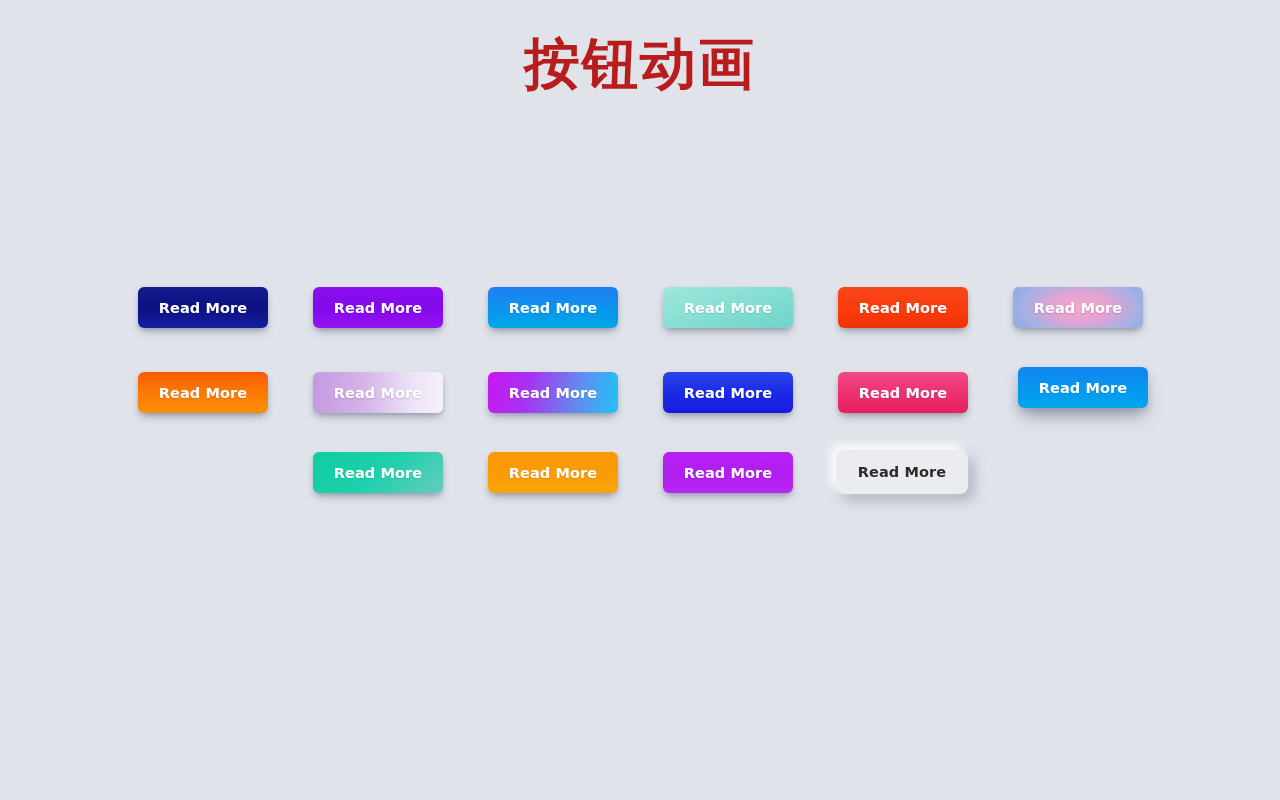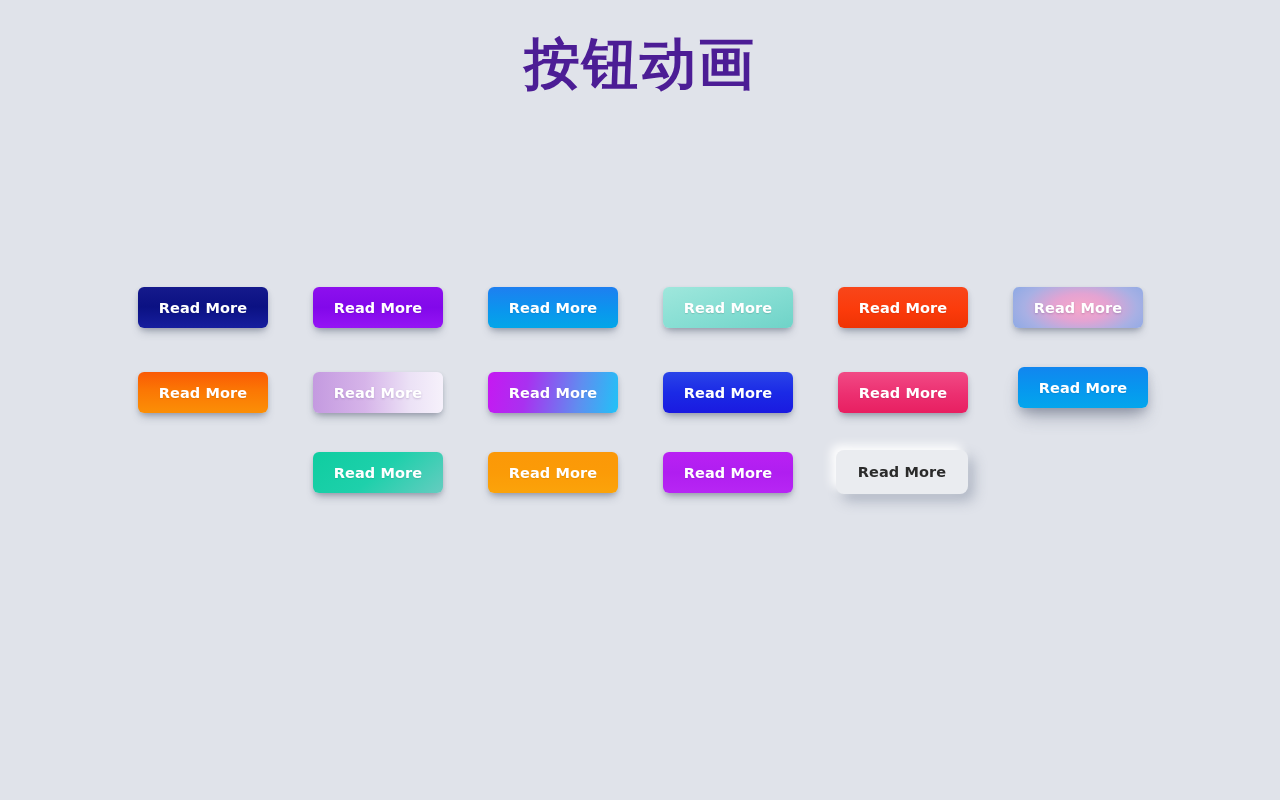--- a/index.html
+++ b/index.html
@@ -118,21 +118,21 @@
     font-weight: 700;
     text-shadow: none;
     border-radius: 8px;
     box-shadow: -5px -5px 10px rgba(255,255,255,0.95),
                  6px 7px 13px rgba(118,128,150,0.46);
   }
 </style>
 </head>
 <body style="background: rgb(224, 227, 234);">
 
-<h1 id="page-title" style="color: #4c1d95;">按钮动画</h1>
+<h1 id="page-title" style="color: #b91c1c;">按钮动画</h1>
 
 <div id="button-grid">
     <button class="btn s-navy" style="left: 138px; top: 161px;">Read More</button>
     <button class="btn s-violet" style="left: 313px; top: 161px;">Read More</button>
     <button class="btn s-skyblue" style="left: 488px; top: 161px;">Read More</button>
     <button class="btn s-mint" style="left: 663px; top: 161px;">Read More</button>
     <button class="btn s-red" style="left: 838px; top: 161px;">Read More</button>
     <button class="btn s-radial" style="left: 1013px; top: 161px;">Read More</button>
     <button class="btn s-orange-deep" style="left: 138px; top: 246px;">Read More</button>
     <button class="btn s-lilac" style="left: 313px; top: 246px;">Read More</button>

